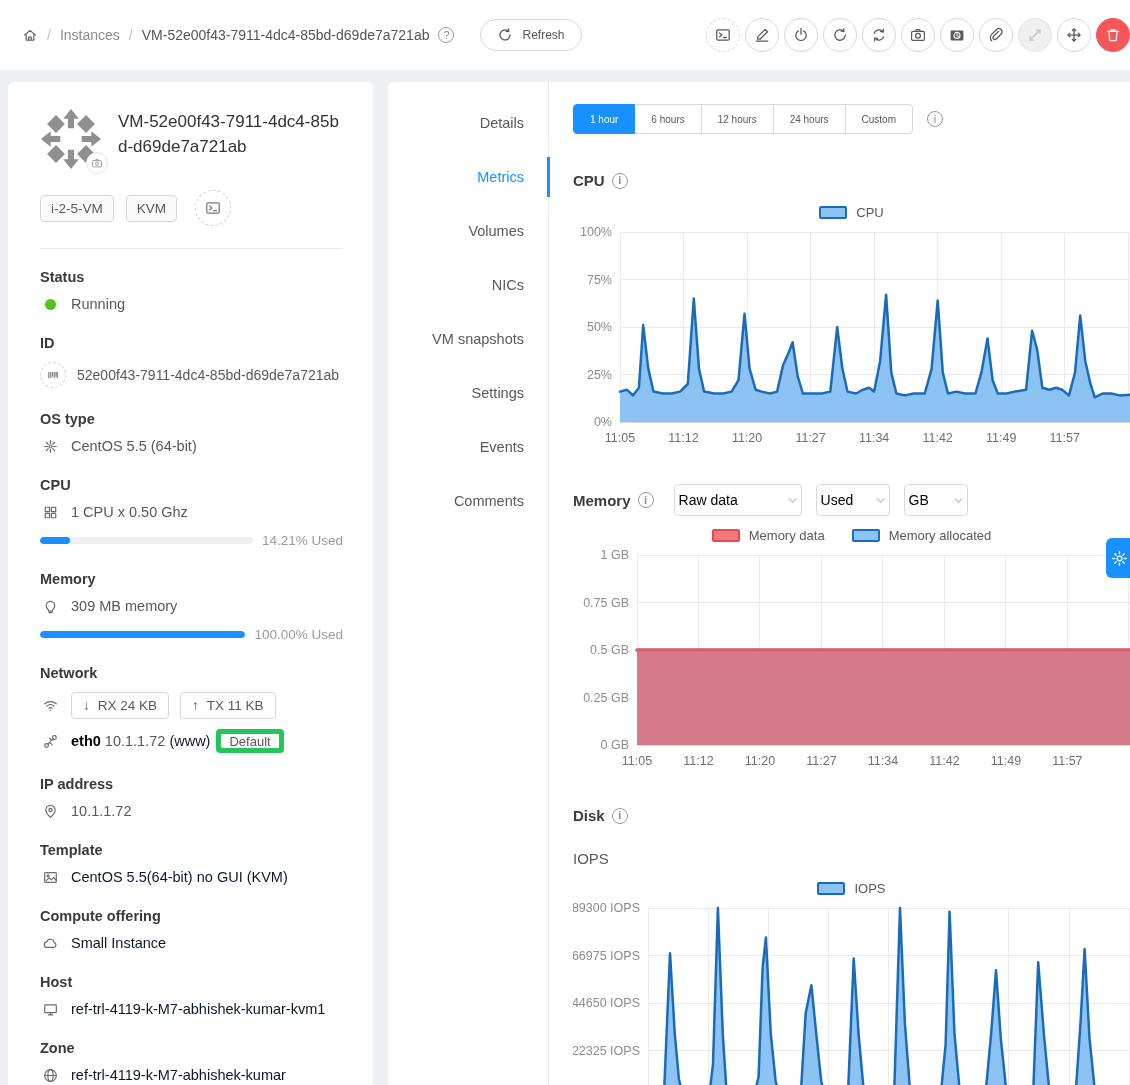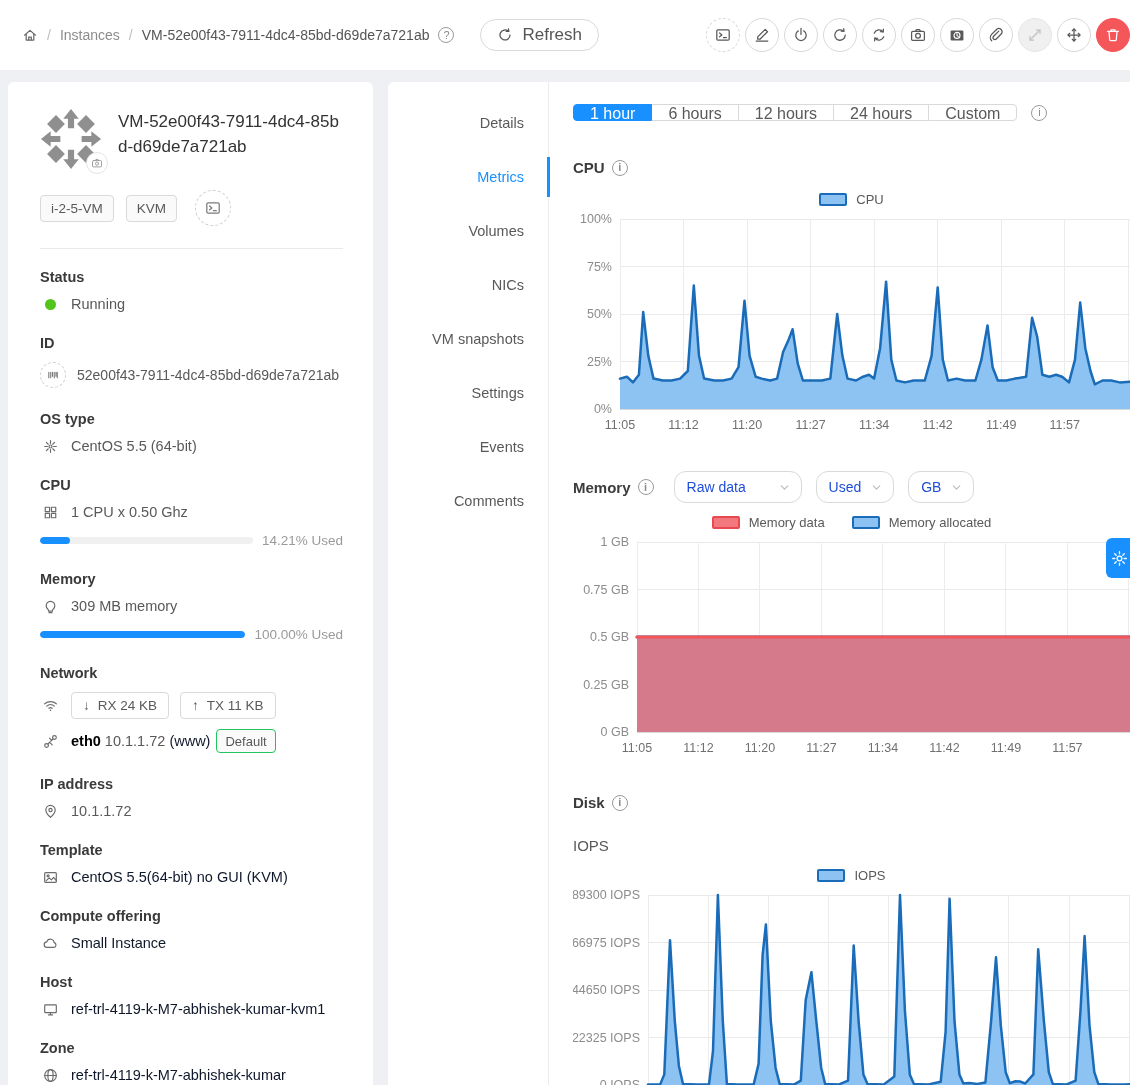--- a/index.html
+++ b/index.html
@@ -9,21 +9,21 @@
 
   
   .topbar { position:absolute; top:0; left:0; width:1130px; height:70px; background:#fff; display:flex; align-items:center; }
   .crumbs { display:flex; align-items:center; gap:9px; margin-left:22px; font-size:14px; white-space:nowrap; }
   .crumbs .sep { color:#bfbfbf; }
   .crumbs .muted { color:#8c8c8c; }
   .crumbs .cur { color:#555; }
   .qicon, .iicon { width:16px; height:16px; border-radius:50%; border:1px solid #9a9a9a; color:#8c8c8c;
     font-size:11px; display:inline-flex; align-items:center; justify-content:center; line-height:1; }
   .refresh-btn { margin-left:26px; height:32px; border:1px solid #d9d9d9; border-radius:16px; background:#fff;
-    display:inline-flex; align-items:center; gap:9px; padding:0 16px; font-size:17px; color:#555; cursor:pointer; }
+    display:inline-flex; align-items:center; gap:9px; padding:0 16px; font-size:12px; color:#555; cursor:pointer; }
   .actions { position:absolute; right:0; top:18px; display:flex; gap:5px; }
   .icon-btn { width:34px; height:34px; border-radius:50%; border:1px solid #d9d9d9; background:#fff; color:#595959;
     display:flex; align-items:center; justify-content:center; flex:0 0 auto; cursor:pointer; }
   .icon-btn.dashed { border-style:dashed; }
   .icon-btn.disabled { background:#f0f0f0; border-color:#e6e6e6; color:#c2c2c2; }
   .icon-btn.danger { background:#f5565a; border-color:#f5565a; color:#fff; }
 
   
   .left-card { position:absolute; left:8px; top:82px; width:365px; height:1020px; background:#fff; border-radius:6px;
     padding:26px 30px 20px 32px; }
@@ -45,50 +45,50 @@
   .vrow .ic { color:#6b6b6b; display:flex; width:20px; justify-content:center; flex:0 0 20px; }
   .dot { width:11px; height:11px; border-radius:50%; }
   .dash-circ { width:26px; height:26px; flex:0 0 26px; border:1px dashed #cfcfcf; border-radius:50%;
     display:flex; align-items:center; justify-content:center; color:#7a7a7a; }
   .bar-row { display:flex; align-items:center; gap:9px; margin-top:13px; }
   .pbar { width:230px; height:7px; border-radius:4px; background:#f0f0f0; overflow:hidden; }
   .pbar i { display:block; height:100%; border-radius:4px; background:#1890ff; }
   .pct { font-size:13.5px; color:#9a9a9a; white-space:nowrap; }
   .net-btn { height:27px; display:inline-flex; align-items:center; gap:8px; padding:0 11px; border:1px solid #d9d9d9;
     border-radius:4px; background:#fff; font-size:13.5px; color:#595959; cursor:pointer; }
-  .mini-tag { height:24px; display:inline-flex; align-items:center; padding:0 8px; border:1px solid #22c55e;
+  .mini-tag { height:24px; display:inline-flex; align-items:center; padding:0 8px; border:5px solid #22c55e;
     border-radius:4px; background:#fafafa; font-size:13px; color:#595959; margin-left:6px; }
   .lnk { color:#0f172a; cursor:pointer; }
   b.nic { color:#000000; }
 
   
   .right-card { position:absolute; left:388px; top:82px; width:760px; height:1020px; background:#fff; border-radius:6px; display:flex; }
   .nav-col { width:161px; flex:0 0 161px; border-right:1px solid #ececec; padding-top:14px; }
   .tab { position:relative; height:54px; display:flex; align-items:center; justify-content:flex-end; padding-right:24px;
     font-size:14.5px; color:#595959; cursor:pointer; white-space:nowrap; }
   .tab.active { color:#1890ff; }
   .tab.active::after { content:""; position:absolute; right:-2px; top:50%; transform:translateY(-50%); width:3px; height:40px; background:#1890ff; }
   .content-col { flex:1; padding:22px 0 0 24px; min-width:0; }
 
   .range-row { display:flex; align-items:center; gap:14px; }
   .range-group { display:inline-flex; }
-  .range-btn { height:17px; padding:0 16px; background:#fff; border:1px solid #d9d9d9; color:#595959; font-size:16px;
+  .range-btn { height:30px; padding:0 16px; background:#fff; border:1px solid #d9d9d9; color:#595959; font-size:10px;
     margin-left:-1px; cursor:pointer; position:relative; }
   .range-btn:first-child { border-radius:4px 0 0 4px; margin-left:0; }
   .range-btn:last-child { border-radius:0 4px 4px 0; }
   .range-btn.active { background:#1890ff; border-color:#1890ff; color:#fff; z-index:1; }
 
   .chart-title { display:flex; align-items:center; gap:7px; font-size:15px; font-weight:bold; color:#3c3c3c; }
   .sub-title { font-size:15px; color:#595959; }
   .legend { display:flex; justify-content:center; align-items:center; gap:9px; }
   .legend .sw { width:28px; height:13px; border-radius:2px; border:2px solid; }
   .legend .lg-lab { font-size:13px; color:#595959; margin-right:18px; }
   .selrow { display:flex; align-items:center; gap:14px; }
-  .sel { height:32px; border:1px solid #d9d9d9; border-radius:12px; background:#fff; display:inline-flex; align-items:center;
-    justify-content:space-between; padding:0 12px; font-size:14px; color:#1d4ed8; gap:10px; cursor:pointer; }
+  .sel { height:32px; border:1px solid #d9d9d9; border-radius:4px; background:#fff; display:inline-flex; align-items:center;
+    justify-content:space-between; padding:0 4px; font-size:14px; color:#000000; gap:10px; cursor:pointer; }
   .chev { width:10px; height:10px; color:#bfbfbf; }
 
   .gear-fab { position:absolute; right:-16px; top:538px; width:40px; height:40px; background:#1890ff; border-radius:6px;
     color:#fff; display:flex; align-items:center; justify-content:center; padding-right:14px; cursor:pointer; }
 
   .mt38 { margin-top:38px; } .mt36 { margin-top:36px; } .mt26 { margin-top:26px; }
   .mt16 { margin-top:16px; } .mt14 { margin-top:14px; } .mt12 { margin-top:12px; } .mt4 { margin-top:4px; }
 </style>
 </head>
 <body>

